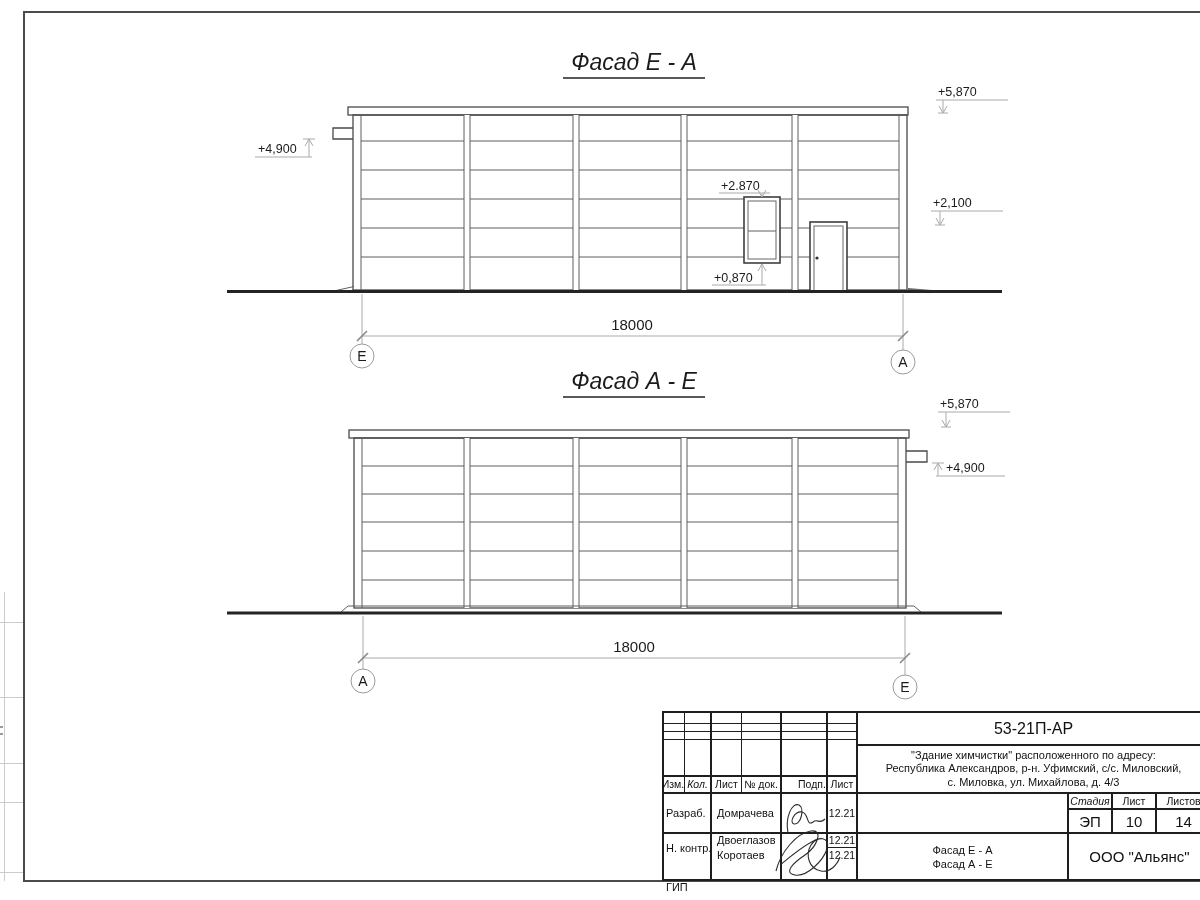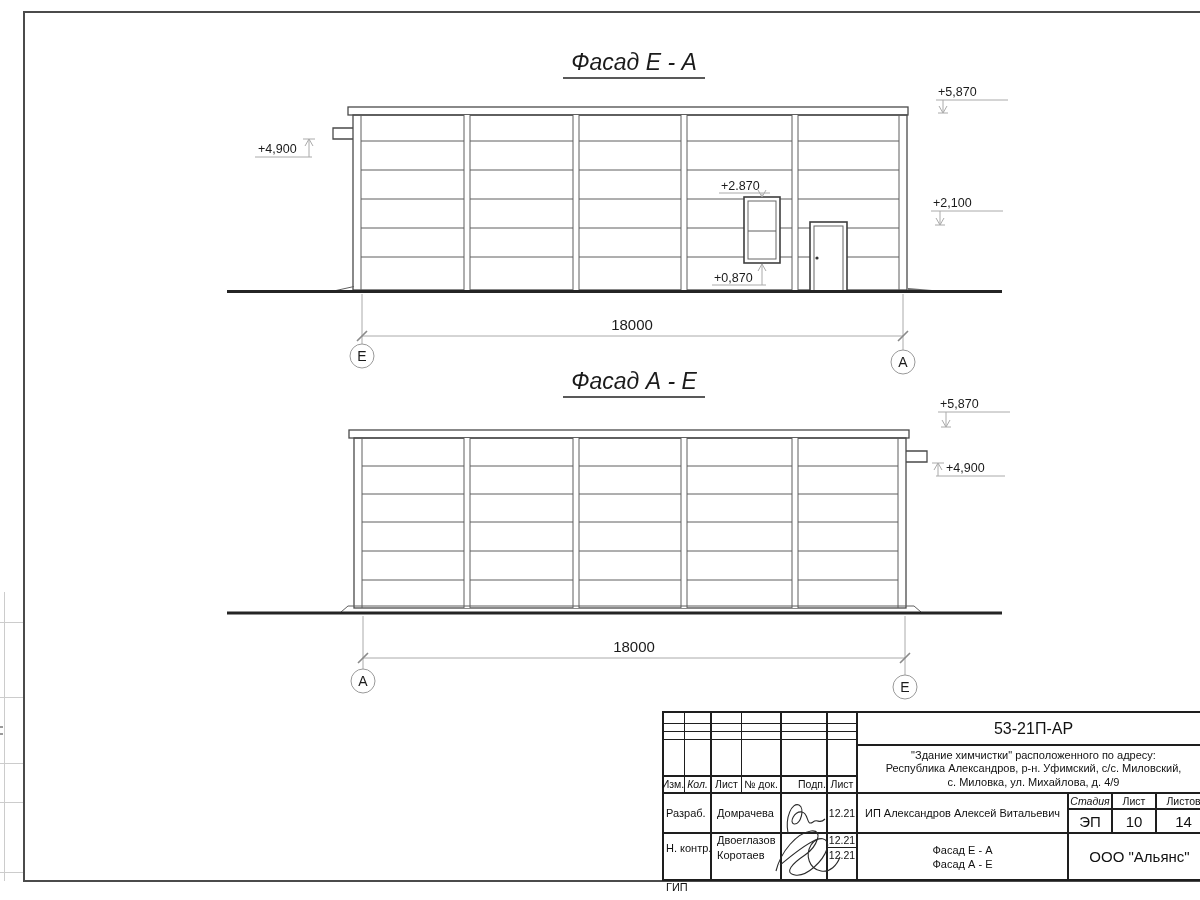--- a/index.html
+++ b/index.html
@@ -222,24 +222,23 @@
     <svg class="sig" style="left:104px;top:112px;" width="84" height="58" viewBox="0 0 84 58">
       <path d="M10,48 C15,28 31,10 45,8 C58,6 51,24 39,32 C27,40 17,50 29,52 C41,54 57,38 61,26 C65,14 51,12 45,22 C39,32 43,46 55,48 C64,50 71,42 74,34"></path>
       <path d="M14,42 C24,34 40,20 52,16"></path>
     </svg>
 
     <div class="cell big" style="left:197px;top:2px;width:349px;height:31px;">53-21П-АР</div>
 
     <div class="cell multi" style="left:197px;top:35px;width:349px;height:46px;font-size:11px;line-height:13.5px;">
       <span>"Здание химчистки" расположенного по адресу:</span>
       <span>Республика Александров, р-н. Уфимский, с/с. Миловский,</span>
-      <span>с. Миловка, ул. Михайлова, д. 4/9</span>
+      <span>с. Миловка, ул. Михайлова, д. 4/3</span>
     </div>
 
-    <div class="cell" style="left:197px;top:83px;width:207px;height:38px;">ИП Александров Алексей Витальевич</div>
 
     <div class="cell small" style="left:407px;top:83px;width:42px;height:14px;font-style:italic;">Стадия</div>
     <div class="cell small" style="left:451px;top:83px;width:42px;height:14px;">Лист</div>
     <div class="cell small" style="left:495px;top:83px;width:53px;height:14px;">Листов</div>
     <div class="cell mid" style="left:407px;top:99px;width:42px;height:22px;">ЭП</div>
     <div class="cell mid" style="left:451px;top:99px;width:42px;height:22px;">10</div>
     <div class="cell mid" style="left:495px;top:99px;width:53px;height:22px;">14</div>
 
     <div class="cell multi" style="left:197px;top:123px;width:207px;height:45px;font-size:11px;line-height:14px;">
       <span>Фасад Е - А</span>

